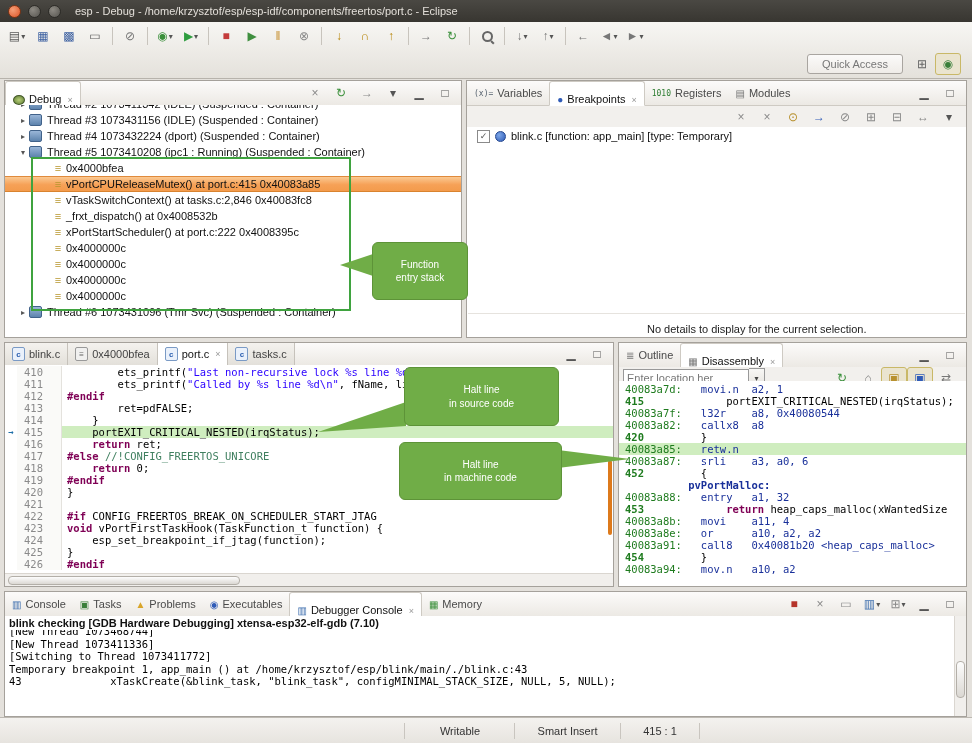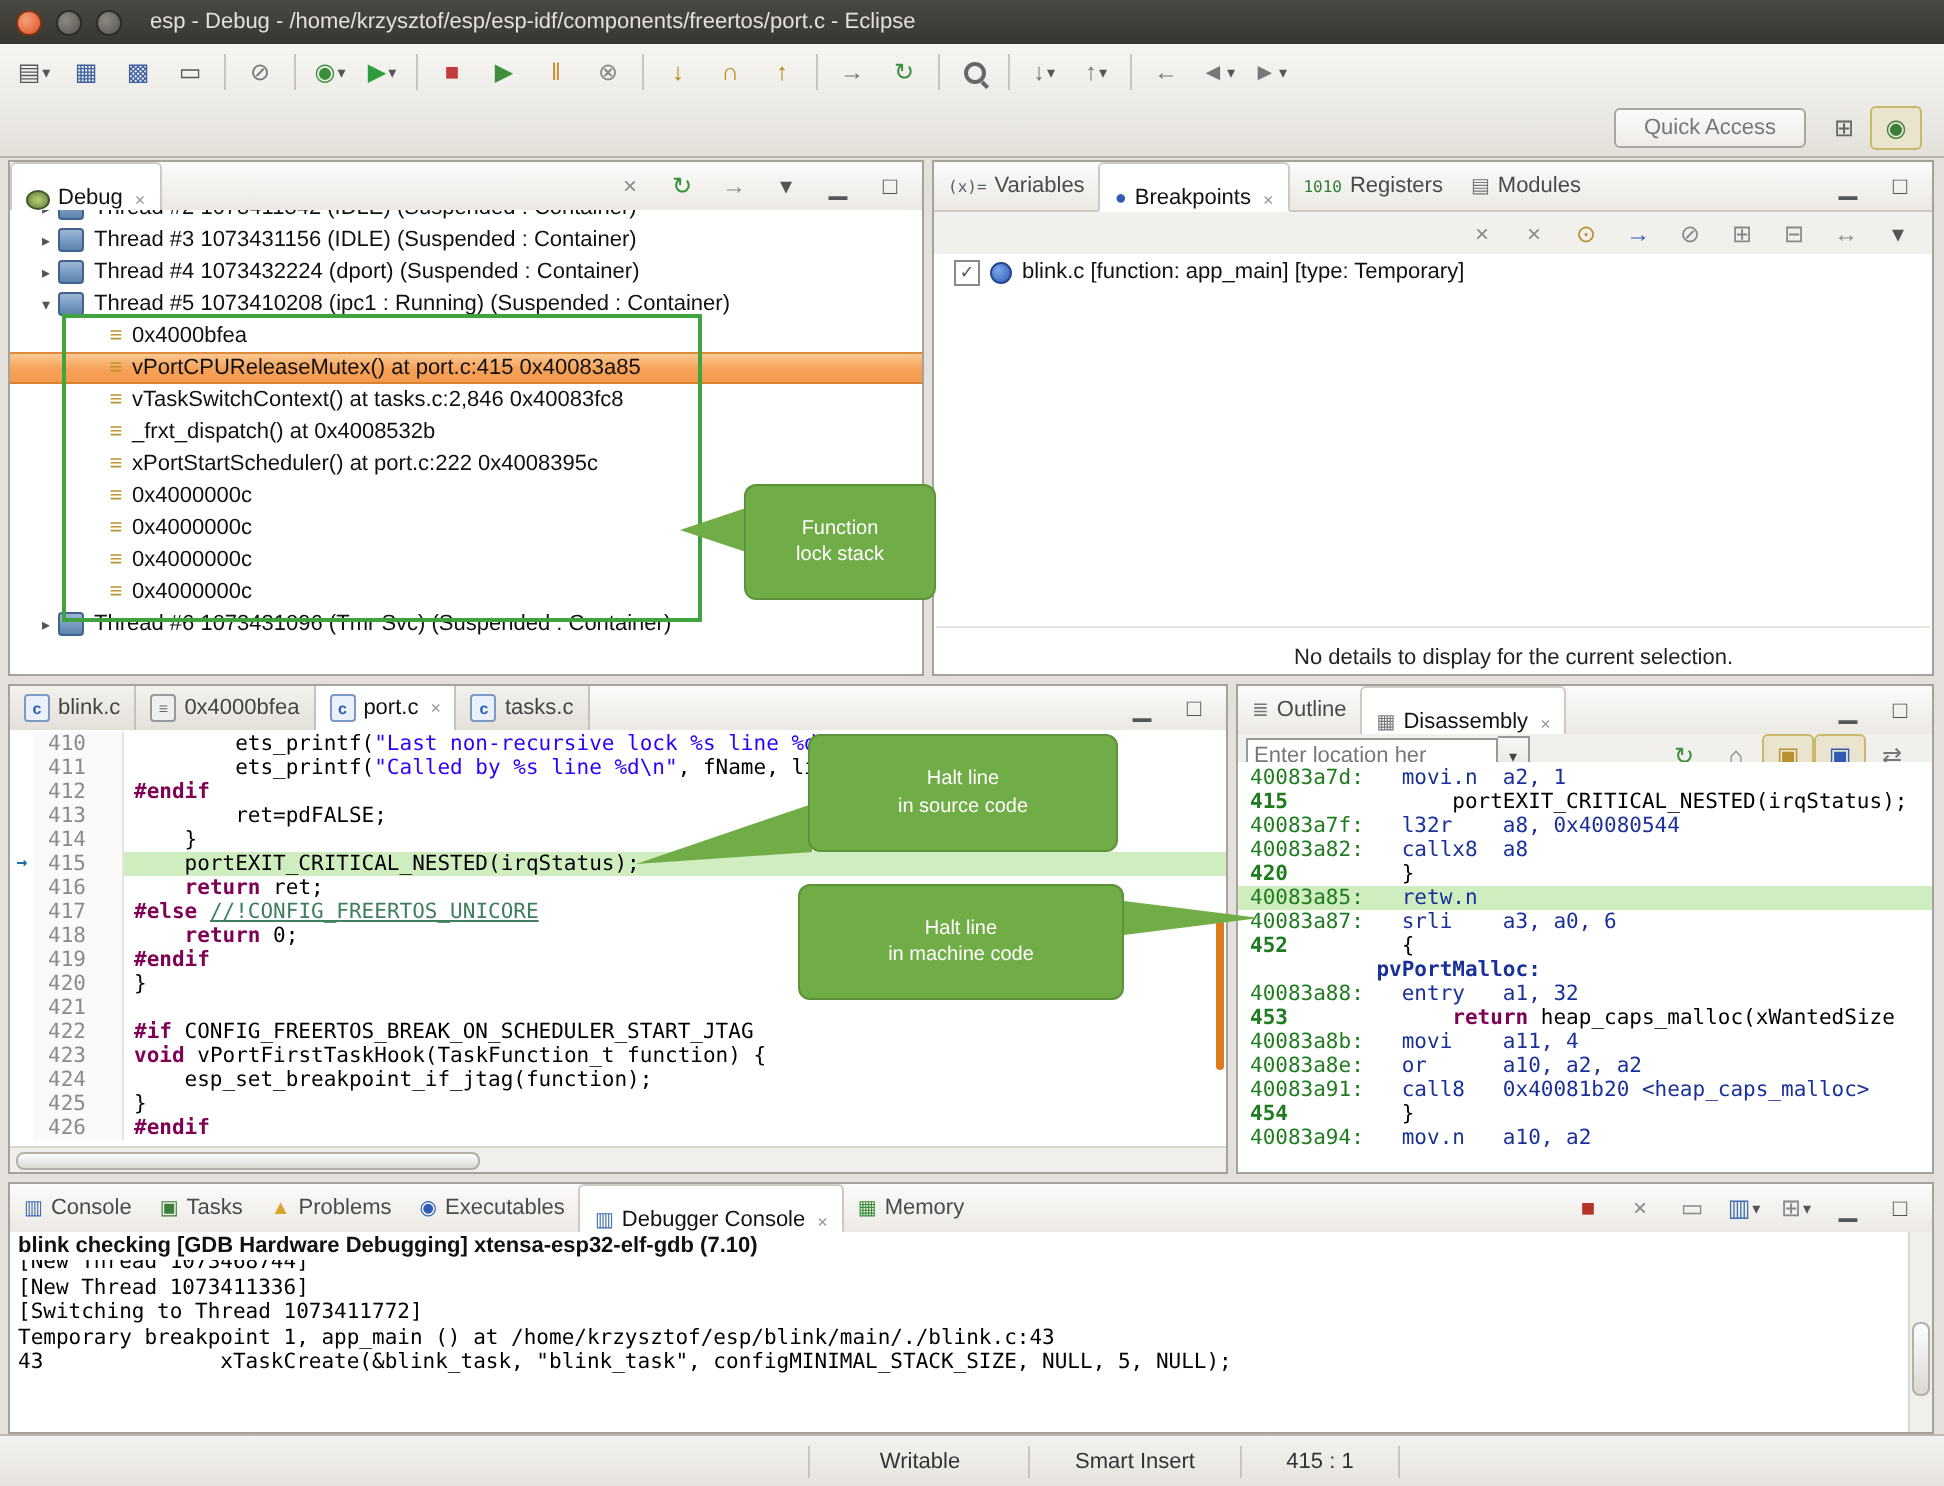--- a/index.html
+++ b/index.html
@@ -72,21 +72,21 @@
 
   
   #editor-lines{position:absolute;left:0;top:0;right:0;bottom:12px;overflow:hidden;font-family:"DejaVu Sans Mono",monospace;font-size:10.5px;line-height:12px;padding-top:1px;}
   .cline{display:flex;height:12px;white-space:pre;}
   .ann{width:12px;flex:none;font-size:9px;color:#1D6EA8;text-align:center;font-weight:bold;}
   .lnum{width:26px;flex:none;text-align:right;padding-right:18px;color:#8a8a8a;background:#FAFAF8;border-right:1px solid #E4E2DD;}
   .lcode{flex:1;padding-left:5px;color:#000;}
   .cline.hl .lcode{background:#CFEDBF;}
   .kw{color:#7F0055;font-weight:bold;}
   .str{color:#2A00FF;}
-  .cm{color:#3F7F5F;text-decoration:underline;}
+  .cm{color:#3F7F5F;}
   .pp{color:#7F0055;font-weight:bold;}
   .ed-hscroll{position:absolute;left:0;right:0;bottom:0;height:12px;background:#F1EFEC;border-top:1px solid #DAD6D0;}
   .ed-hthumb{position:absolute;left:3px;top:2px;width:230px;height:7px;background:linear-gradient(#FDFDFD,#DBD8D3);border:1px solid #B3AFA8;border-radius:4px;}
   .ed-vthumb{position:absolute;right:1px;top:95px;width:4px;height:75px;background:#DD7A1C;border-radius:2px;}
 
   
   .locrow{position:absolute;left:0;right:0;top:24px;height:22px;background:#F2F0ED;border-bottom:1px solid #DBD7D1;display:flex;align-items:center;padding:0 4px;}
   .loc-input{width:118px;height:16px;font-size:11px;color:#777;border:1px solid #999;padding:0 3px;background:#fff;font-family:"Liberation Sans",sans-serif;}
   .loc-dd{width:15px;height:18px;border:1px solid #999;border-left:none;display:flex;align-items:center;justify-content:center;background:linear-gradient(#F8F7F5,#E6E3DE);}
   .loc-dd::after{content:"▾";font-size:8px;color:#444;}
@@ -632,21 +632,21 @@
     <div class="sb-sep" style="left:620px;"></div>
     <div class="sb-item" style="left:621px;width:78px;">415 : 1</div>
     <div class="sb-sep" style="left:699px;"></div>
   </div>
 
   <div id="stack-outline" style="border-color: rgb(63, 163, 63);"></div>
 
   <div class="co-tri" id="co-stack-tri" style="border-right-color: rgb(112, 173, 71);"></div>
   <div class="callout" id="co-stack" style="background: rgb(112, 173, 71);">
     <div>Function</div>
-    <div>lock stack</div>
+    <div>entry stack</div>
   </div>
 
   <svg class="co-arrow" id="co-src-arrow" width="92" height="42" viewBox="0 0 92 42">
     <polygon points="92,6 4,36 92,30" fill="#70AD47"></polygon>
   </svg>
   <div class="callout" id="co-src" style="background: rgb(112, 173, 71);">
     <div>Halt line</div>
     <div>in source code</div>
   </div>
 

